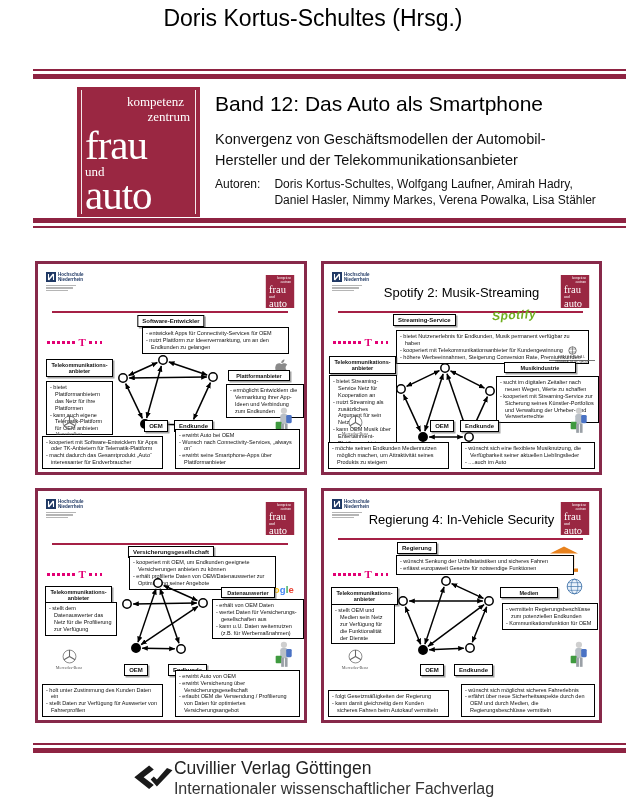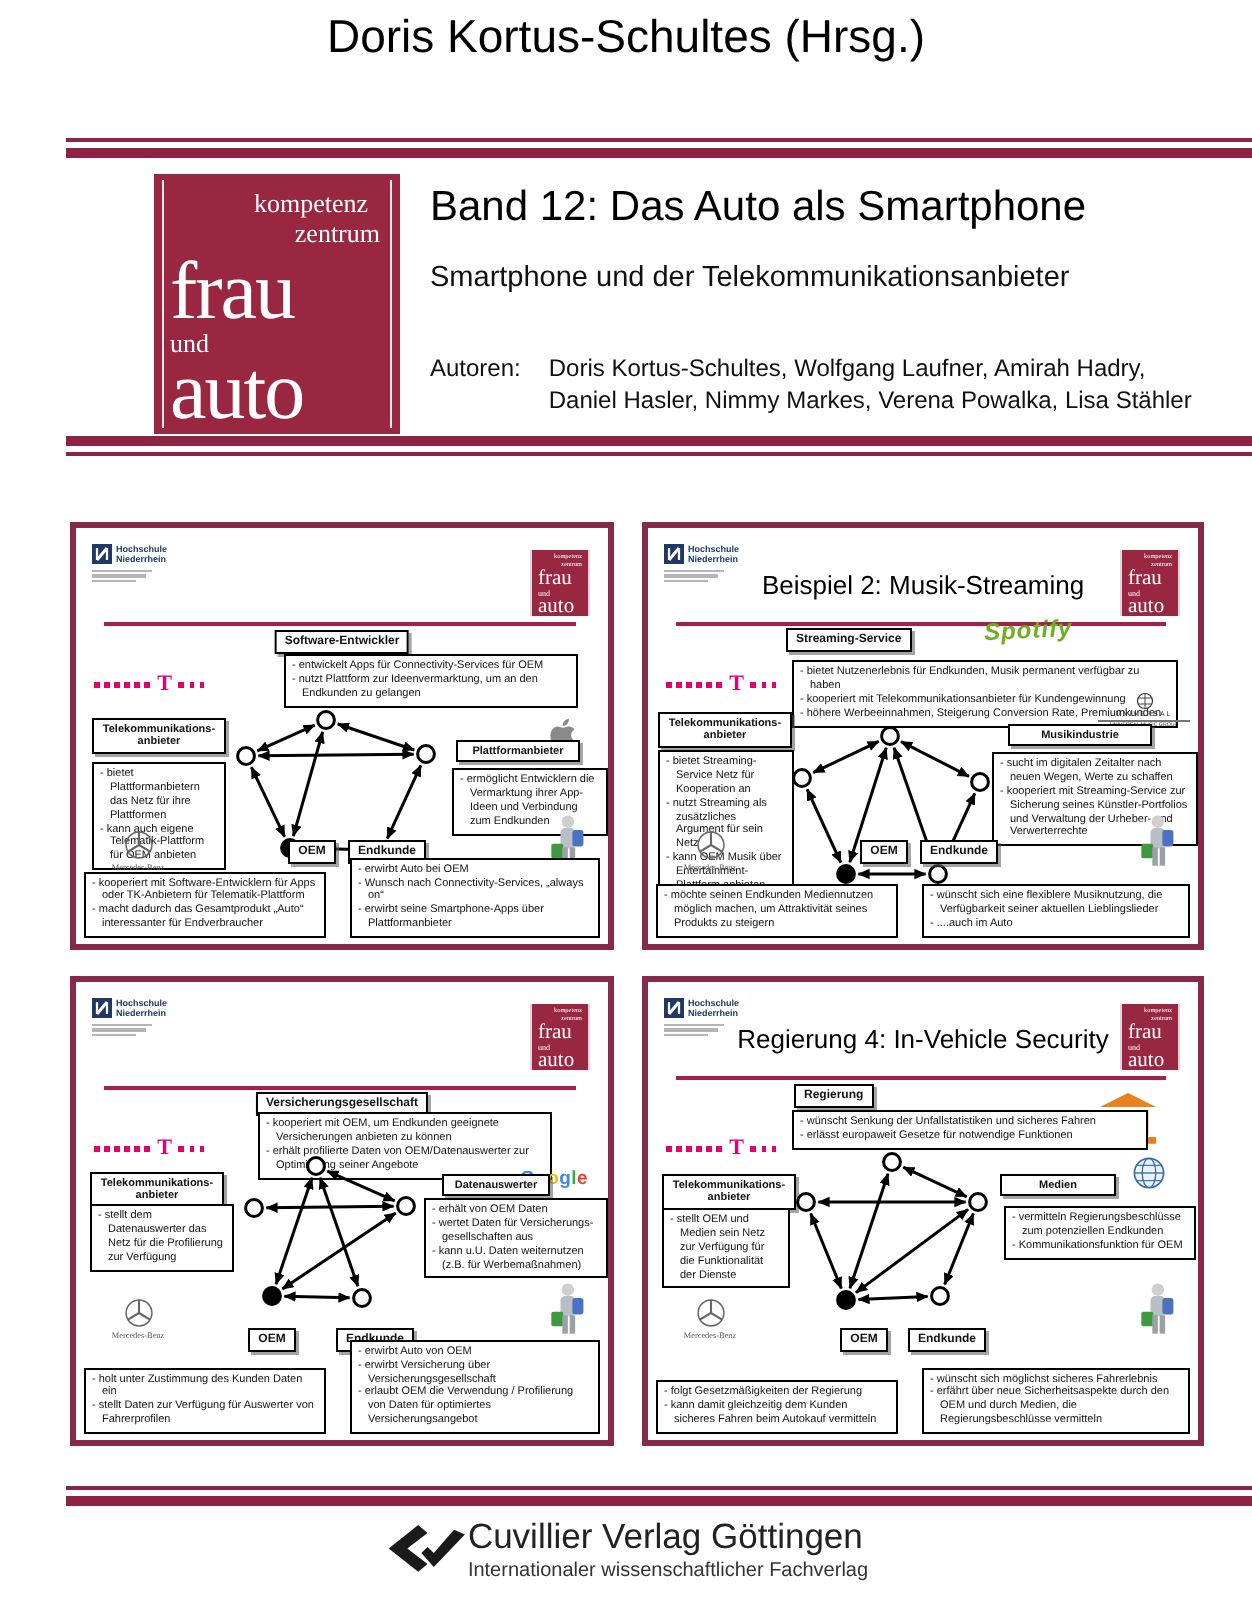--- a/index.html
+++ b/index.html
@@ -129,21 +129,21 @@
   .shopper{right:10px;bottom:38px;width:22px;height:28px;}
   #p3 .shopper,#p4 .shopper{bottom:52px;}
 
   .bot-left{left:4px;width:121px;bottom:3px;}
   .bot-right{left:137px;right:4px;bottom:3px;}
 
   
   #footer-logo{position:absolute;left:0;right:0;top:758px;display:flex;justify-content:center;
     align-items:center;}
   #footer-text .pub{font-size:17.5px;color:#222;}
-  #footer-text .tag{font-size:10px;color:#333;margin-top:1px;}
+  #footer-text .tag{font-size:16px;color:#333;margin-top:1px;}
 </style>
 </head>
 <body>
 
 <div id="series-title">
   <div>Doris Kortus-Schultes (Hrsg.)</div>
 </div>
 
 <div id="rule-top-thin" class="rule"></div>
 <div id="rule-top-thick" class="rule"></div>
@@ -153,21 +153,22 @@
   <div class="inline il-r"></div>
   <div class="lg-line1">kompetenz</div>
   <div class="lg-line2">zentrum</div>
   <div class="lg-frau">frau</div>
   <div class="lg-und">und</div>
   <div class="lg-auto">auto</div>
 </div>
 
 <div id="band-title">Band 12: Das Auto als Smartphone</div>
 <div id="subtitle">
-  <div>Smartphone und der Telekommunikationsanbieter</div>
+  <div>Konvergenz von Geschäftsmodellen der Automobil-</div>
+  <div>Hersteller und der Telekommunikationsanbieter</div>
 </div>
 <div id="authors">
   <span>Autoren:</span>
   <span class="names"><span>Doris Kortus-Schultes, Wolfgang Laufner, Amirah Hadry,</span><br><span>Daniel Hasler, Nimmy Markes, Verena Powalka, Lisa Stähler</span></span>
 </div>
 
 <div id="rule-mid-thick" class="rule"></div>
 <div id="rule-mid-thin" class="rule"></div>
 
 <section class="panel" id="p1">
@@ -280,21 +281,21 @@
     <div class="hs-bar b1"></div>
     <div class="hs-bar b2"></div>
     <div class="hs-bar b3"></div>
   </div>
   <div class="mini-logo">
     <div class="ml-top">kompetenz zentrum</div>
     <div class="ml-frau">frau</div>
     <div class="ml-und">und</div>
     <div class="ml-auto">auto</div>
   </div>
-  <h3 class="p-title">Beispiel 2: Musik-Streaming</h3>
+  <h3 class="p-title">Spotify 2: Musik-Streaming</h3>
   <div class="title-rule"></div>
   <div class="lbl top-label">Streaming-Service</div>
   <div class="spotify">Spotify</div>
   <div class="bullets top-bullets">
       <div class="bullet">- bietet Nutzenerlebnis für Endkunden, Musik permanent verfügbar zu haben</div>
       <div class="bullet">- kooperiert mit Telekommunikationsanbieter für Kundengewinnung</div>
       <div class="bullet">- höhere Werbeeinnahmen, Steigerung Conversion Rate, Premiumkunden</div>
     </div>
   <div class="tk">
     <span class="tkd"></span>

